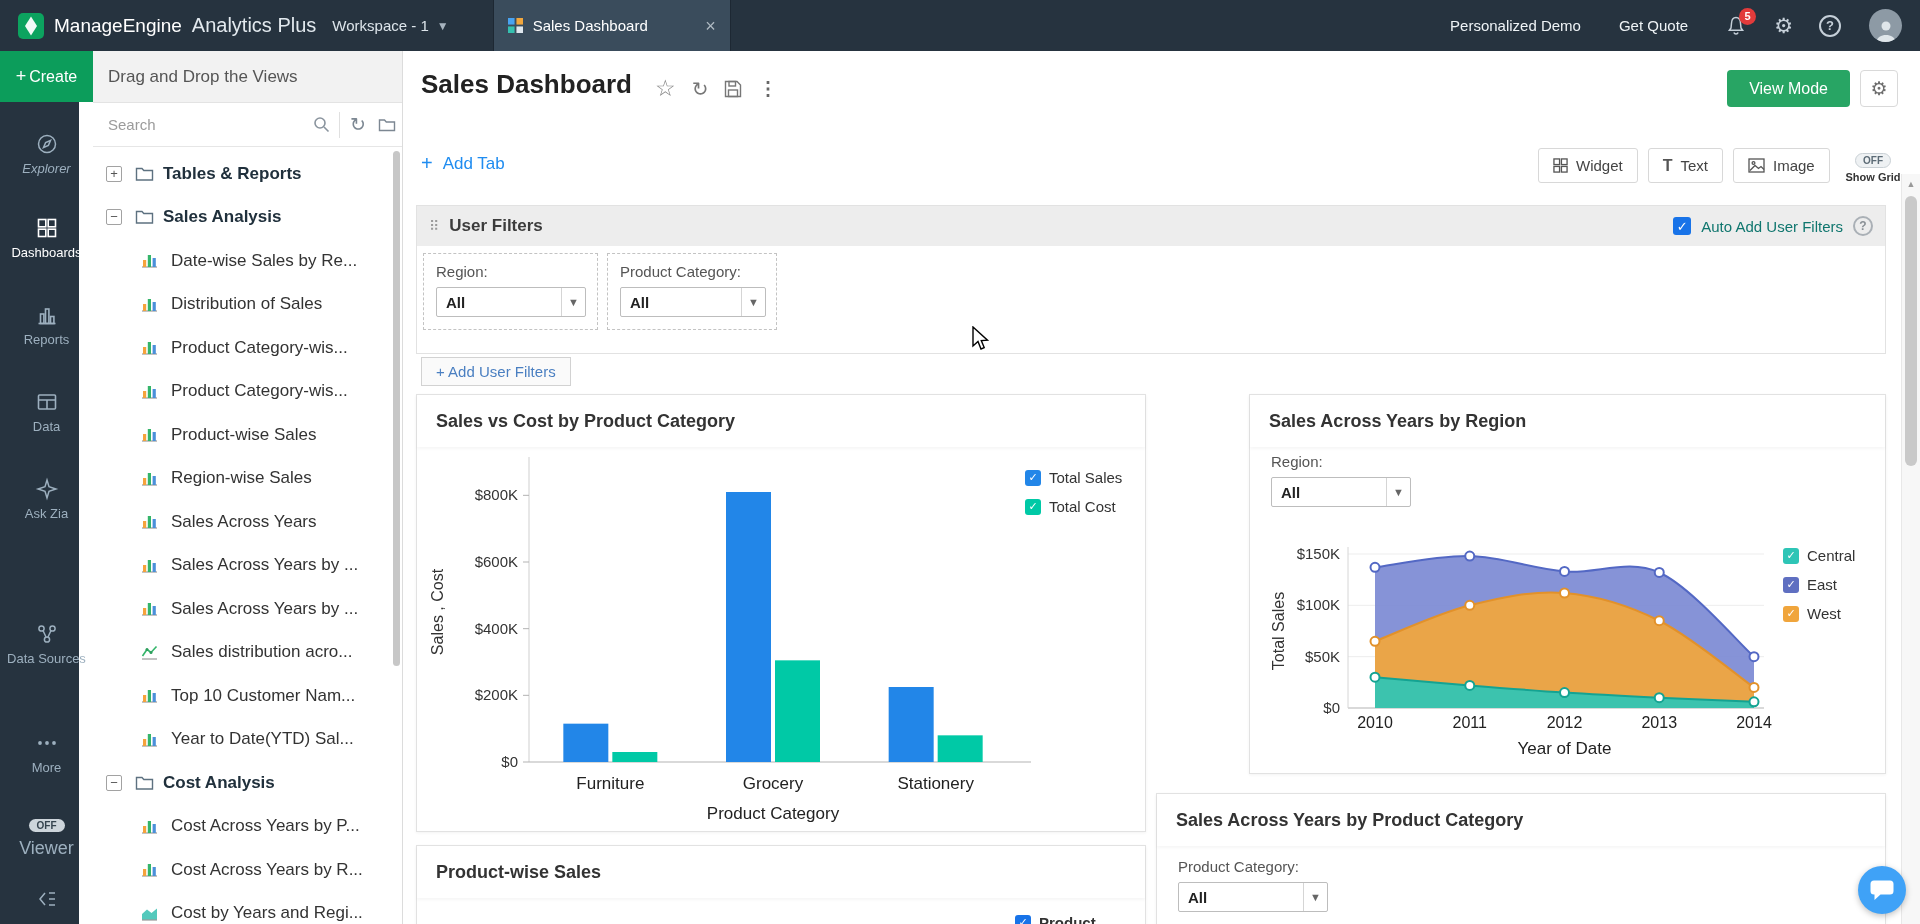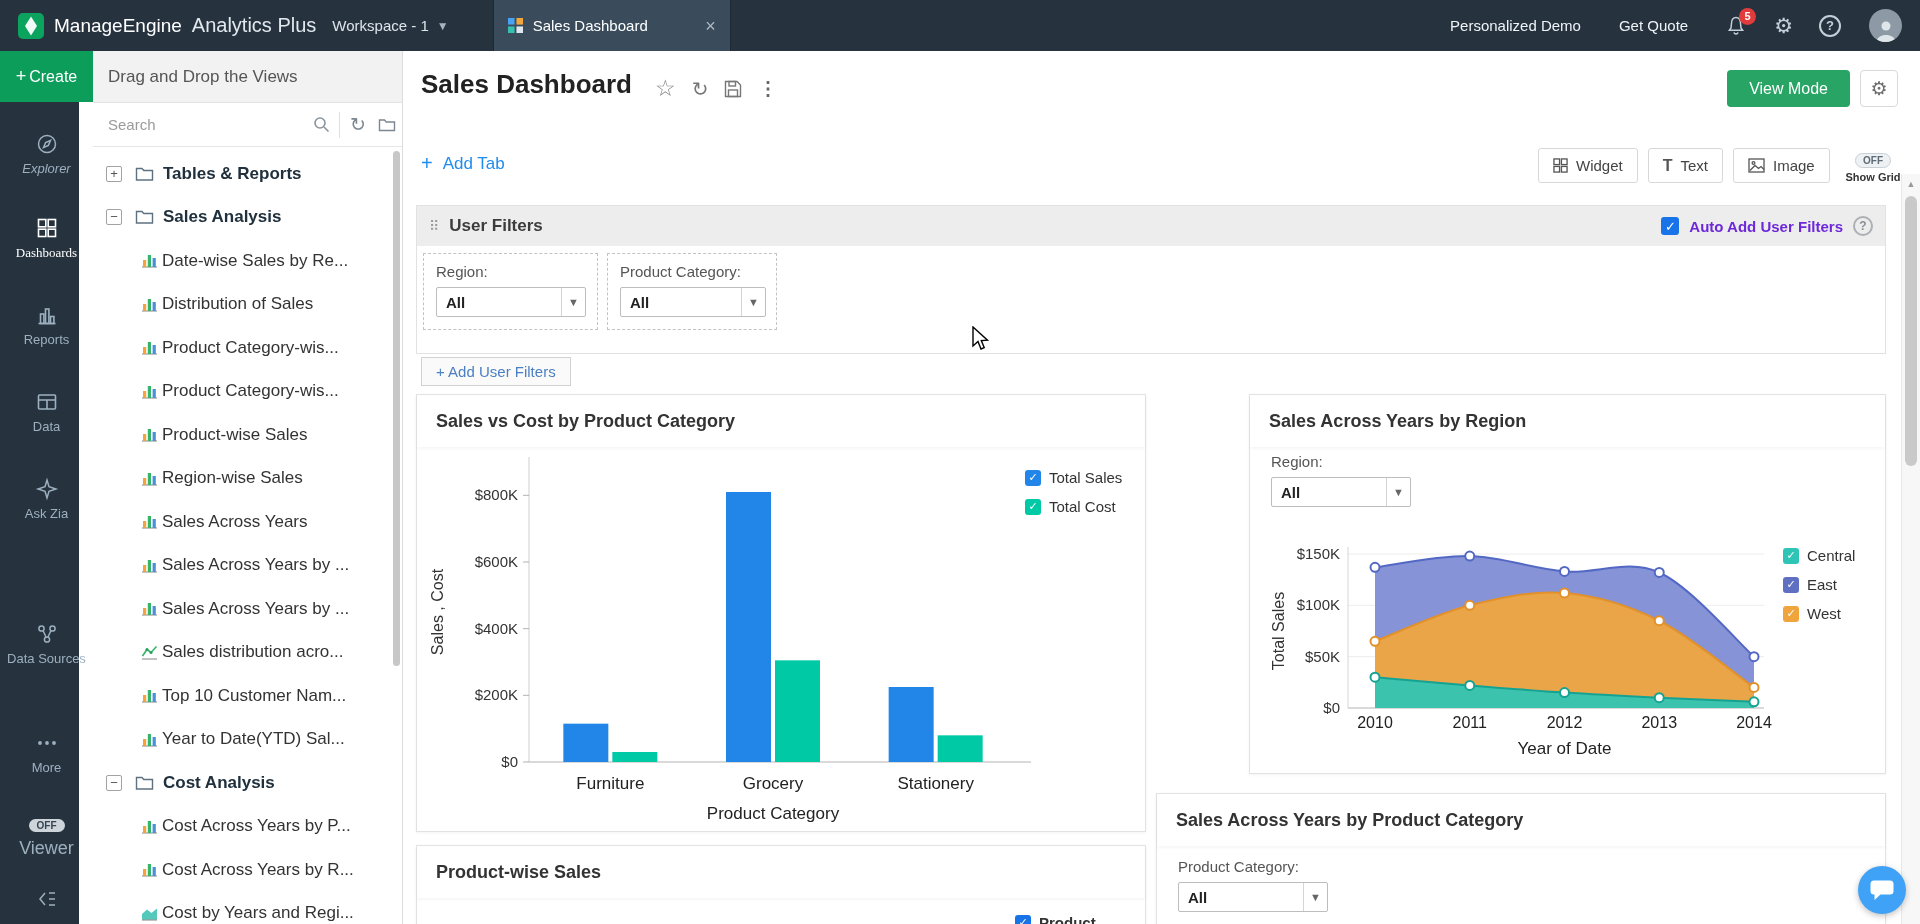--- a/index.html
+++ b/index.html
@@ -44,21 +44,21 @@
 .search-row{height:44px;border-bottom:1px solid #e6e6e6;display:flex;align-items:center}
 .search-row input{border:0;outline:none;flex:1;font-size:15px;padding-left:15px;color:#333;font-family:inherit;background:transparent;height:100%}
 .search-row input::placeholder{color:#9b9b9b}
 .s-divider{width:1px;height:26px;background:#e0e0e0;margin:0 3px}
 .s-icon{width:33px;display:flex;justify-content:center;align-items:center;color:#7c8792;font-size:19px;cursor:pointer}
 #tree{position:absolute;top:96px;left:0;right:8px;bottom:0;padding-top:5px;overflow:hidden}
 .tree-row{display:flex;align-items:center;cursor:pointer;font-size:17px;color:#333;height:43.5px;white-space:nowrap}
 .tree-row.folder{padding-left:13px}
 .tree-row.view{padding-left:47px}
 .tree-row.folder .label{font-weight:bold;color:#20303c;margin-left:9px}
-.tree-row.view .label{margin-left:3px}
+.tree-row.view .label{margin-left:12px}
 .expander{width:16px;height:16px;border:1px solid #a2a2a2;border-radius:2px;font-size:13px;line-height:14px;text-align:center;color:#555;background:#fff;margin-right:13px;flex:none}
 .t-icon{display:inline-flex;flex:none}
 .panel-scrollbar{position:absolute;right:2px;top:100px;width:7px;height:515px;background:#c7c7c7;border-radius:4px;cursor:pointer}
 
 
 #main{position:absolute;left:403px;top:51px;right:0;bottom:0;background:#fff;overflow:hidden}
 #m-title{position:absolute;left:18px;top:18px;font-size:26px;font-weight:bold;color:#222}
 .title-icons{position:absolute;left:252px;top:24px;display:flex;align-items:center;gap:16px;color:#777}
 .ticon{cursor:pointer;display:flex;align-items:center}
 .star{font-size:23px;color:#888}
@@ -75,21 +75,21 @@
 .sg-pill{background:#eef1f3;border:1px solid #c9d0d5;color:#5c6b76;font-size:10px;font-weight:bold;border-radius:8px;padding:1px 7px;display:inline-block}
 .sg-label{font-size:11px;font-weight:bold;color:#333;margin-top:3px;display:block}
 
 
 #uf{position:absolute;left:13px;top:154px;width:1470px;border:1px solid #e2e2e2;background:#fff}
 .uf-header{height:40px;background:#ededed;display:flex;align-items:center;padding:0 12px}
 .uf-handle{color:#9a9a9a;font-size:14px;margin-right:10px}
 .uf-title{font-size:17px;font-weight:bold;color:#3c3c3c}
 .uf-right{margin-left:auto;display:flex;align-items:center;gap:10px}
 .cb{width:18px;height:18px;background:#1873e8;border-radius:3px;color:#fff;font-size:13px;display:flex;align-items:center;justify-content:center;cursor:pointer;flex:none}
-.uf-auto-label{font-size:15px;font-weight:bold;color:#6d28d9}
+.uf-auto-label{font-size:15px;font-weight:normal;color:#0f766e}
 .uf-help{width:20px;height:20px;border-radius:50%;border:2px solid #aab0b6;color:#8a9096;font-size:12px;font-weight:bold;display:flex;align-items:center;justify-content:center;cursor:pointer}
 .uf-body{height:107px;position:relative}
 .filter-box{position:absolute;top:7px;border:1px dashed #c3c3c3;padding:9px 12px 12px}
 .filter-label{font-size:15px;color:#555}
 .select{margin-top:7px;height:30px;border:1px solid #bdbdbd;border-radius:2px;background:#fff;display:flex;align-items:center;font-size:15px;font-weight:bold;color:#222;padding-left:9px;cursor:pointer}
 .sel-caret{margin-left:auto;width:24px;height:100%;border-left:1px solid #d5d5d5;display:flex;align-items:center;justify-content:center;color:#666;font-size:11px}
 #add-uf{position:absolute;left:18px;top:306px;border:1px solid #d2d2d2;background:#fafafa;color:#4a7fc1;font-size:15px;padding:5px 14px;cursor:pointer;font-family:inherit}
 
 
 .card{position:absolute;background:#fff;border:1px solid #e2e2e2;box-shadow:0 1px 3px rgba(0,0,0,.05)}
@@ -177,21 +177,21 @@
     <div id="rail-items">
         <div class="rail-item" style="top: 81px; font-style: italic;">
           <span class="rail-icon">
             <svg width="24" height="24" viewBox="0 0 24 24" fill="none" stroke="currentColor" stroke-width="1.5">
               <circle cx="12" cy="12" r="8.5"></circle>
               <path d="M15.5 8.5 L13.4 13.4 L8.5 15.5 L10.6 10.6 Z"></path>
             </svg>
           </span>
           <span class="rail-label">Explorer</span>
         </div>
-        <div class="rail-item active" style="top: 165px; font-family: Liberation Serif, serif;">
+        <div class="rail-item active" style="top: 165px;">
           <span class="rail-icon">
             <svg width="24" height="24" viewBox="0 0 24 24" fill="none" stroke="currentColor" stroke-width="1.6">
               <rect x="3.5" y="3.5" width="7.3" height="7.3"></rect>
               <rect x="13.2" y="3.5" width="7.3" height="7.3"></rect>
               <rect x="3.5" y="13.2" width="7.3" height="7.3"></rect>
               <rect x="13.2" y="13.2" width="7.3" height="7.3"></rect>
             </svg>
           </span>
           <span class="rail-label">Dashboards</span>
         </div>

